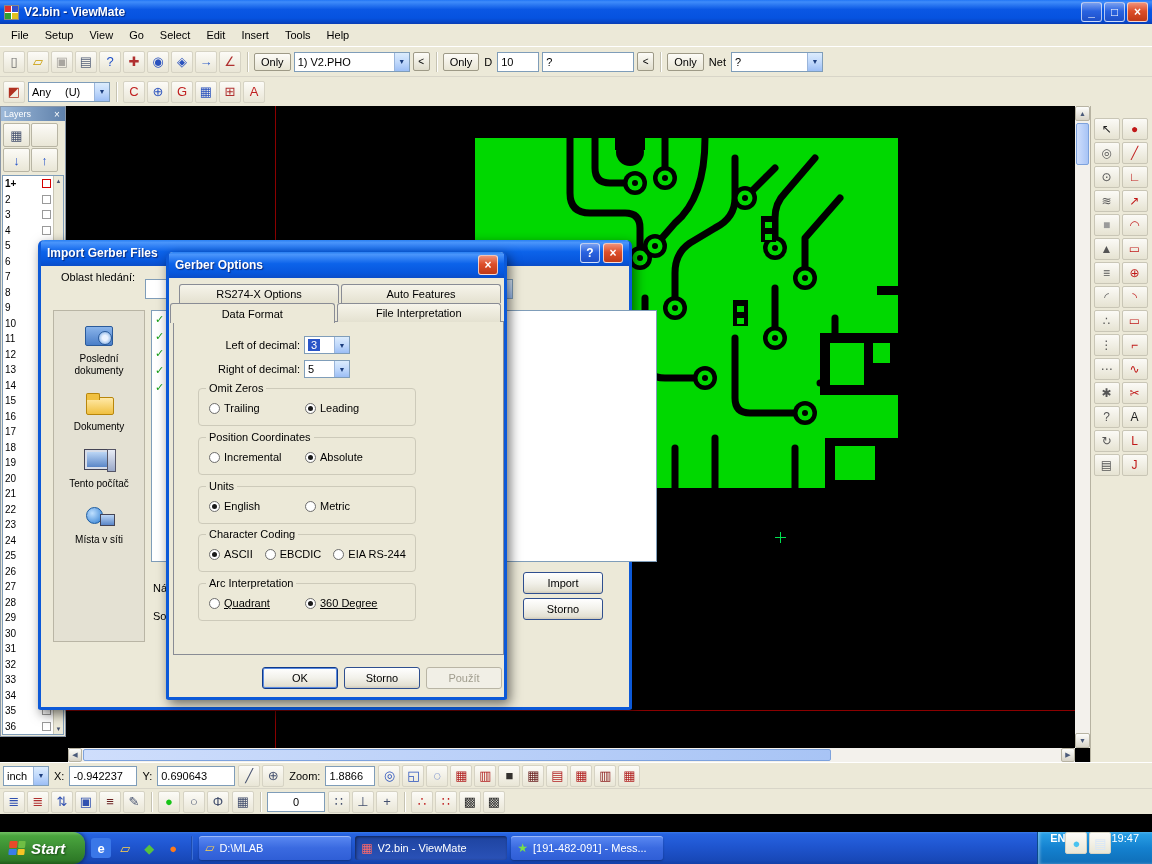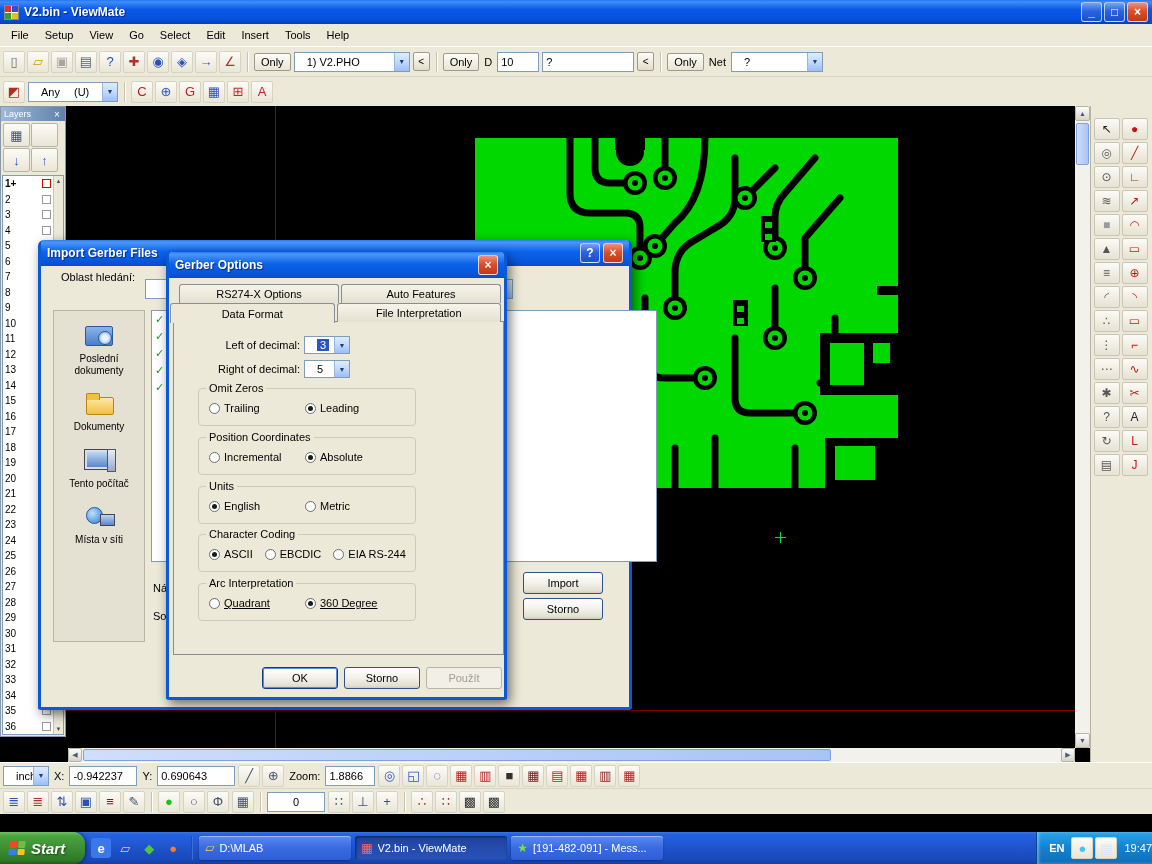--- a/index.html
+++ b/index.html
@@ -26,21 +26,21 @@
 #toolbar2{top:76px;height:30px;border-top:1px solid #d8d5c8}
 #statusbar{top:762px;height:26px;border-top:1px solid #fff}
 #toolbar3{top:788px;height:26px;border-top:1px solid #d8d5c8}
 #black-strip{position:absolute;left:0;top:814px;width:100%;height:18px;background:#000}
 .iconstrip{display:inline-flex;align-items:center;gap:2px}
 .tbtn{width:22px;height:22px;display:inline-flex;align-items:center;justify-content:center;border:1px solid #d6d3c4;border-radius:2px;background:linear-gradient(#fcfbf7,#e9e6d6)}
 .glyph{font-size:13px;line-height:1}
 .sep{width:1px;height:20px;background:#c6c3b2;margin:0 3px;box-shadow:1px 0 0 #fff;flex:none}
 .toggle-btn{border:1px solid #9e9a87;background:linear-gradient(#fdfcf8,#e8e5d4);padding:2px 6px;border-radius:2px}
 .combo{display:inline-flex;align-items:center;background:#fff;border:1px solid #7f9db9;height:20px}
-.combo-text{flex:1;padding:0 12px;white-space:nowrap;overflow:hidden}
+.combo-text{flex:1;padding:0 3px;white-space:nowrap;overflow:hidden}
 .combo-arrow{width:15px;height:100%;display:flex;align-items:center;justify-content:center;font-size:7px;color:#1c3e7e;background:linear-gradient(180deg,#dcecfd,#c1d9fb 50%,#9cbef5);border-left:1px solid #9ab5da;flex:none}
 .small-btn{width:17px;height:19px;border:1px solid #9e9a87;background:linear-gradient(#fdfcf8,#e0ddcc);display:inline-flex;align-items:center;justify-content:center;border-radius:2px;font-size:10px}
 .fld{background:#fff;border:1px solid #7f9db9;height:20px;display:inline-flex;align-items:center;padding:0 3px;white-space:nowrap}
 .bar-label{padding:0 2px}
 
 
 #workspace{position:absolute;left:0;top:106px;width:1152px;height:656px;background:#000;overflow:hidden}
 .axis-v{position:absolute;width:1px;background:#8b0000}
 .axis-h{position:absolute;height:1px;background:#8b0000}
 #pcb{position:absolute;left:475px;top:32px}
@@ -88,21 +88,21 @@
 .flag i:nth-child(3){background:#3a7de8}.flag i:nth-child(4){background:#f5c325}
 #quick-launch{display:flex;align-items:center;gap:4px;padding:0 6px}
 .ql-btn{width:20px;height:20px;display:flex;align-items:center;justify-content:center;font-size:13px;font-weight:bold}
 .tb-sep{width:2px;margin:4px 2px;background:linear-gradient(90deg,#0f3a9a,#4a80ea);border-radius:1px}
 #taskbar-tasks{display:flex;align-items:center;gap:4px;padding:0 4px;flex:1;overflow:hidden}
 .task-btn{width:152px;height:24px;flex:none;border-radius:3px;display:flex;align-items:center;gap:5px;padding:0 6px;color:#fff;
  background:linear-gradient(180deg,#5b8af2,#3a6ae0 50%,#2f5ed6);box-shadow:inset 0 1px 0 rgba(255,255,255,.4),0 1px 2px rgba(0,0,0,.3)}
 .task-btn.active{background:linear-gradient(180deg,#1e44a0,#2a52b8);box-shadow:inset 1px 1px 3px rgba(0,0,0,.5)}
 .task-icon{font-size:12px}
 .task-label{white-space:nowrap;overflow:hidden;font-size:11px}
-#tray{display:flex;align-items:center;gap:7px;padding:0 0 0 12px;border-left:1px solid #0a4a8a;
+#tray{display:flex;align-items:flex-start;padding:0 13px 0 12px;border-left:1px solid #0a4a8a;
  background:linear-gradient(180deg,#2aa2e8,#1481cf 50%,#0f6eb8);box-shadow:inset 2px 0 3px rgba(255,255,255,.35)}
 #tray-lang{color:#fff;font-weight:bold}
 #tray-time{color:#fff}
 
 
 .xp-dialog{position:absolute;background:#ece9d8;border:3px solid #0c59d8;border-top:none;border-radius:6px 6px 3px 3px;box-shadow:3px 4px 12px rgba(0,0,0,.55)}
 .dlg-titlebar{height:26px;display:flex;align-items:center;padding:0 6px;border-radius:4px 4px 0 0;
  background:linear-gradient(180deg,#2a80f2 0%,#4a95fb 10%,#0c63ea 45%,#0757dd 80%,#0b4dc8 100%)}
 .dlg-title{color:#fff;font-weight:bold;font-size:12px;text-shadow:1px 1px 1px #0a2a7a;flex:1}
 .dlg-btn{width:20px;height:20px;border-radius:3px;border:1px solid rgba(255,255,255,.7);display:flex;align-items:center;justify-content:center;color:#fff;font-weight:bold;font-size:12px;margin-left:3px}
@@ -239,21 +239,21 @@
       <span class="combo-arrow">▼</span>
     </div>
   </div>
 
   <div class="bar" id="toolbar2">
     <span class="iconstrip">
         <span class="tbtn">
           <span class="glyph" style="color: rgb(176, 48, 32);">◩</span>
         </span>
       </span>
-    <div class="combo" style="width:90px">
+    <div class="combo" style="width:82px">
       <span class="combo-text"><span>Any</span><span style="margin-left:14px">(U)</span></span>
       <span class="combo-arrow">▼</span>
     </div>
     <span class="sep"></span>
     <span class="iconstrip">
         <span class="tbtn">
           <span class="glyph" style="color: rgb(192, 32, 32);">C</span>
         </span>
         <span class="tbtn">
           <span class="glyph" style="color: rgb(42, 82, 190);">⊕</span>

